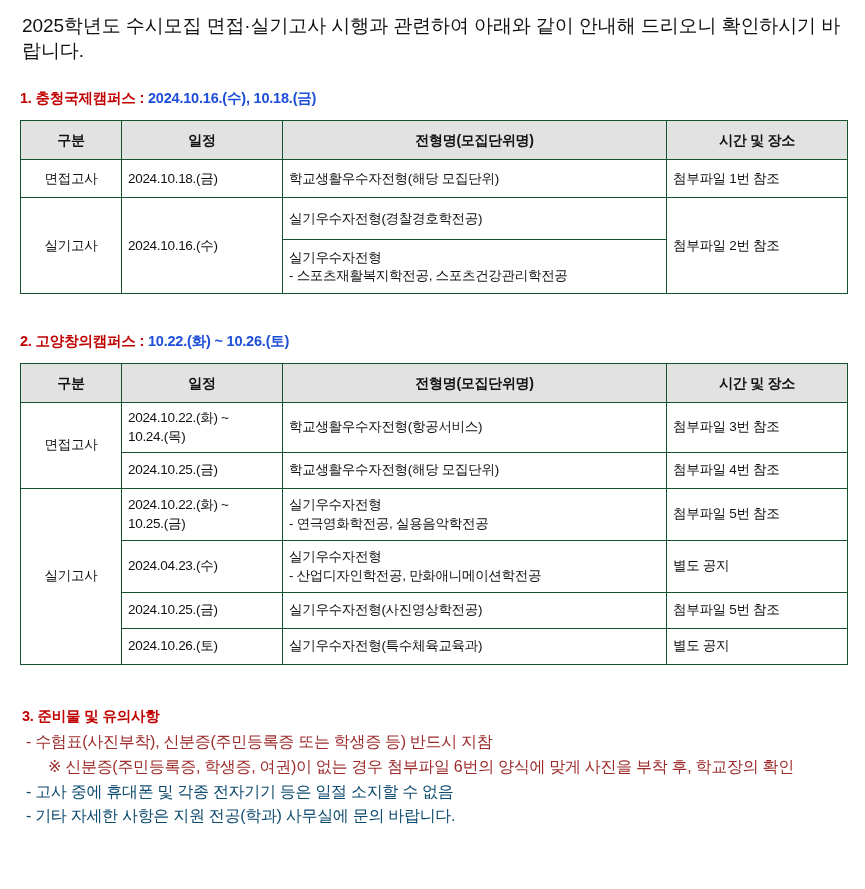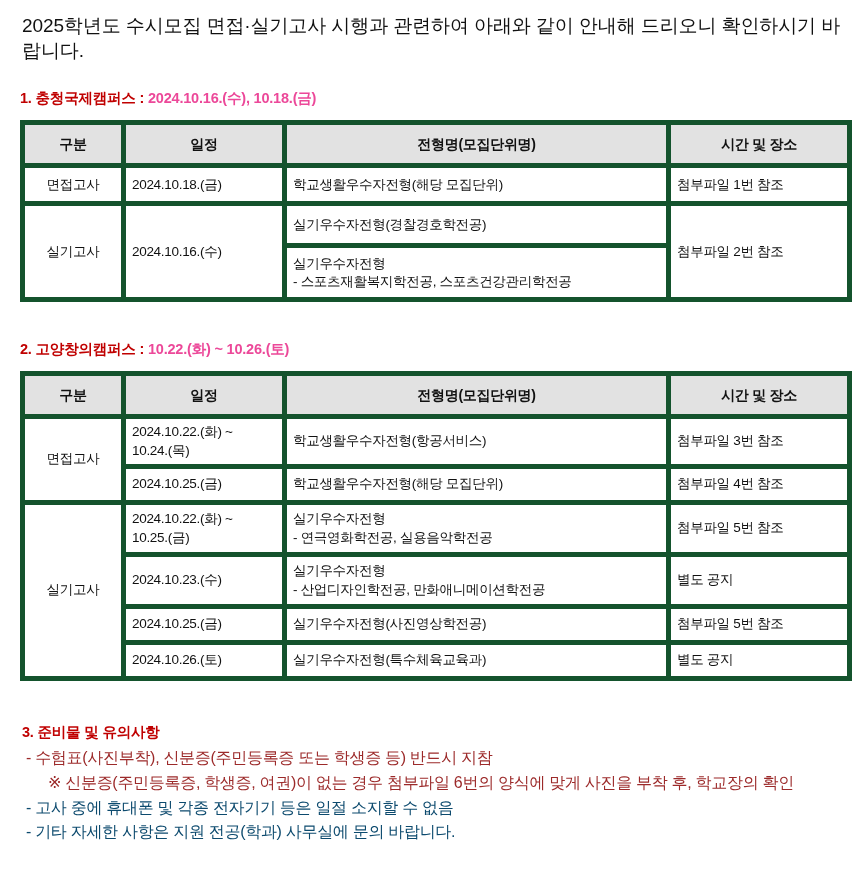--- a/index.html
+++ b/index.html
@@ -29,32 +29,32 @@
     line-height: 1.3;
   }
   .section-head {
     font-size: 14.5px;
     font-weight: bold;
     letter-spacing: -0.2px;
     margin: 0 0 12px 2px;
     line-height: 1.3;
   }
   .sec-red { color: #c00000; }
-  .sec-navy { color: #ec4899; }
+  .sec-navy { color: #1d4ed8; }
 
   table.sched {
     border-collapse: collapse;
     width: 827px;
     margin: 0 0 0 2px;
     table-layout: fixed;
     border: 1.6px solid #000000;
   }
   table.sched th,
   table.sched td {
-    border: 5px solid #14532d;
+    border: 1px solid #14532d;
     font-size: 13.5px;
     letter-spacing: -0.3px;
     color: #111111;
     padding: 4px 6px;
     vertical-align: middle;
     line-height: 1.35;
   }
   table.sched th {
     background: #e2e2e2;
     font-weight: bold;
@@ -181,21 +181,21 @@
       </tr>
       <tr style="height:52px;">
         <td class="c-gubun" rowspan="4">실기고사</td>
         <td class="c-date">2024.10.22.(화)  ~
 10.25.(금)</td>
         <td class="c-name">실기우수자전형
  - 연극영화학전공, 실용음악학전공</td>
         <td class="c-place">첨부파일 5번 참조</td>
       </tr>
       <tr style="height:52px;">
-        <td class="c-date">2024.10.23.(수)</td>
+        <td class="c-date">2024.04.23.(수)</td>
         <td class="c-name">실기우수자전형
  - 산업디자인학전공, 만화애니메이션학전공</td>
         <td class="c-place">별도 공지</td>
       </tr>
       <tr style="height:36px;">
         <td class="c-date">2024.10.25.(금)</td>
         <td class="c-name">실기우수자전형(사진영상학전공)</td>
         <td class="c-place">첨부파일 5번 참조</td>
       </tr>
       <tr style="height:36px;">

